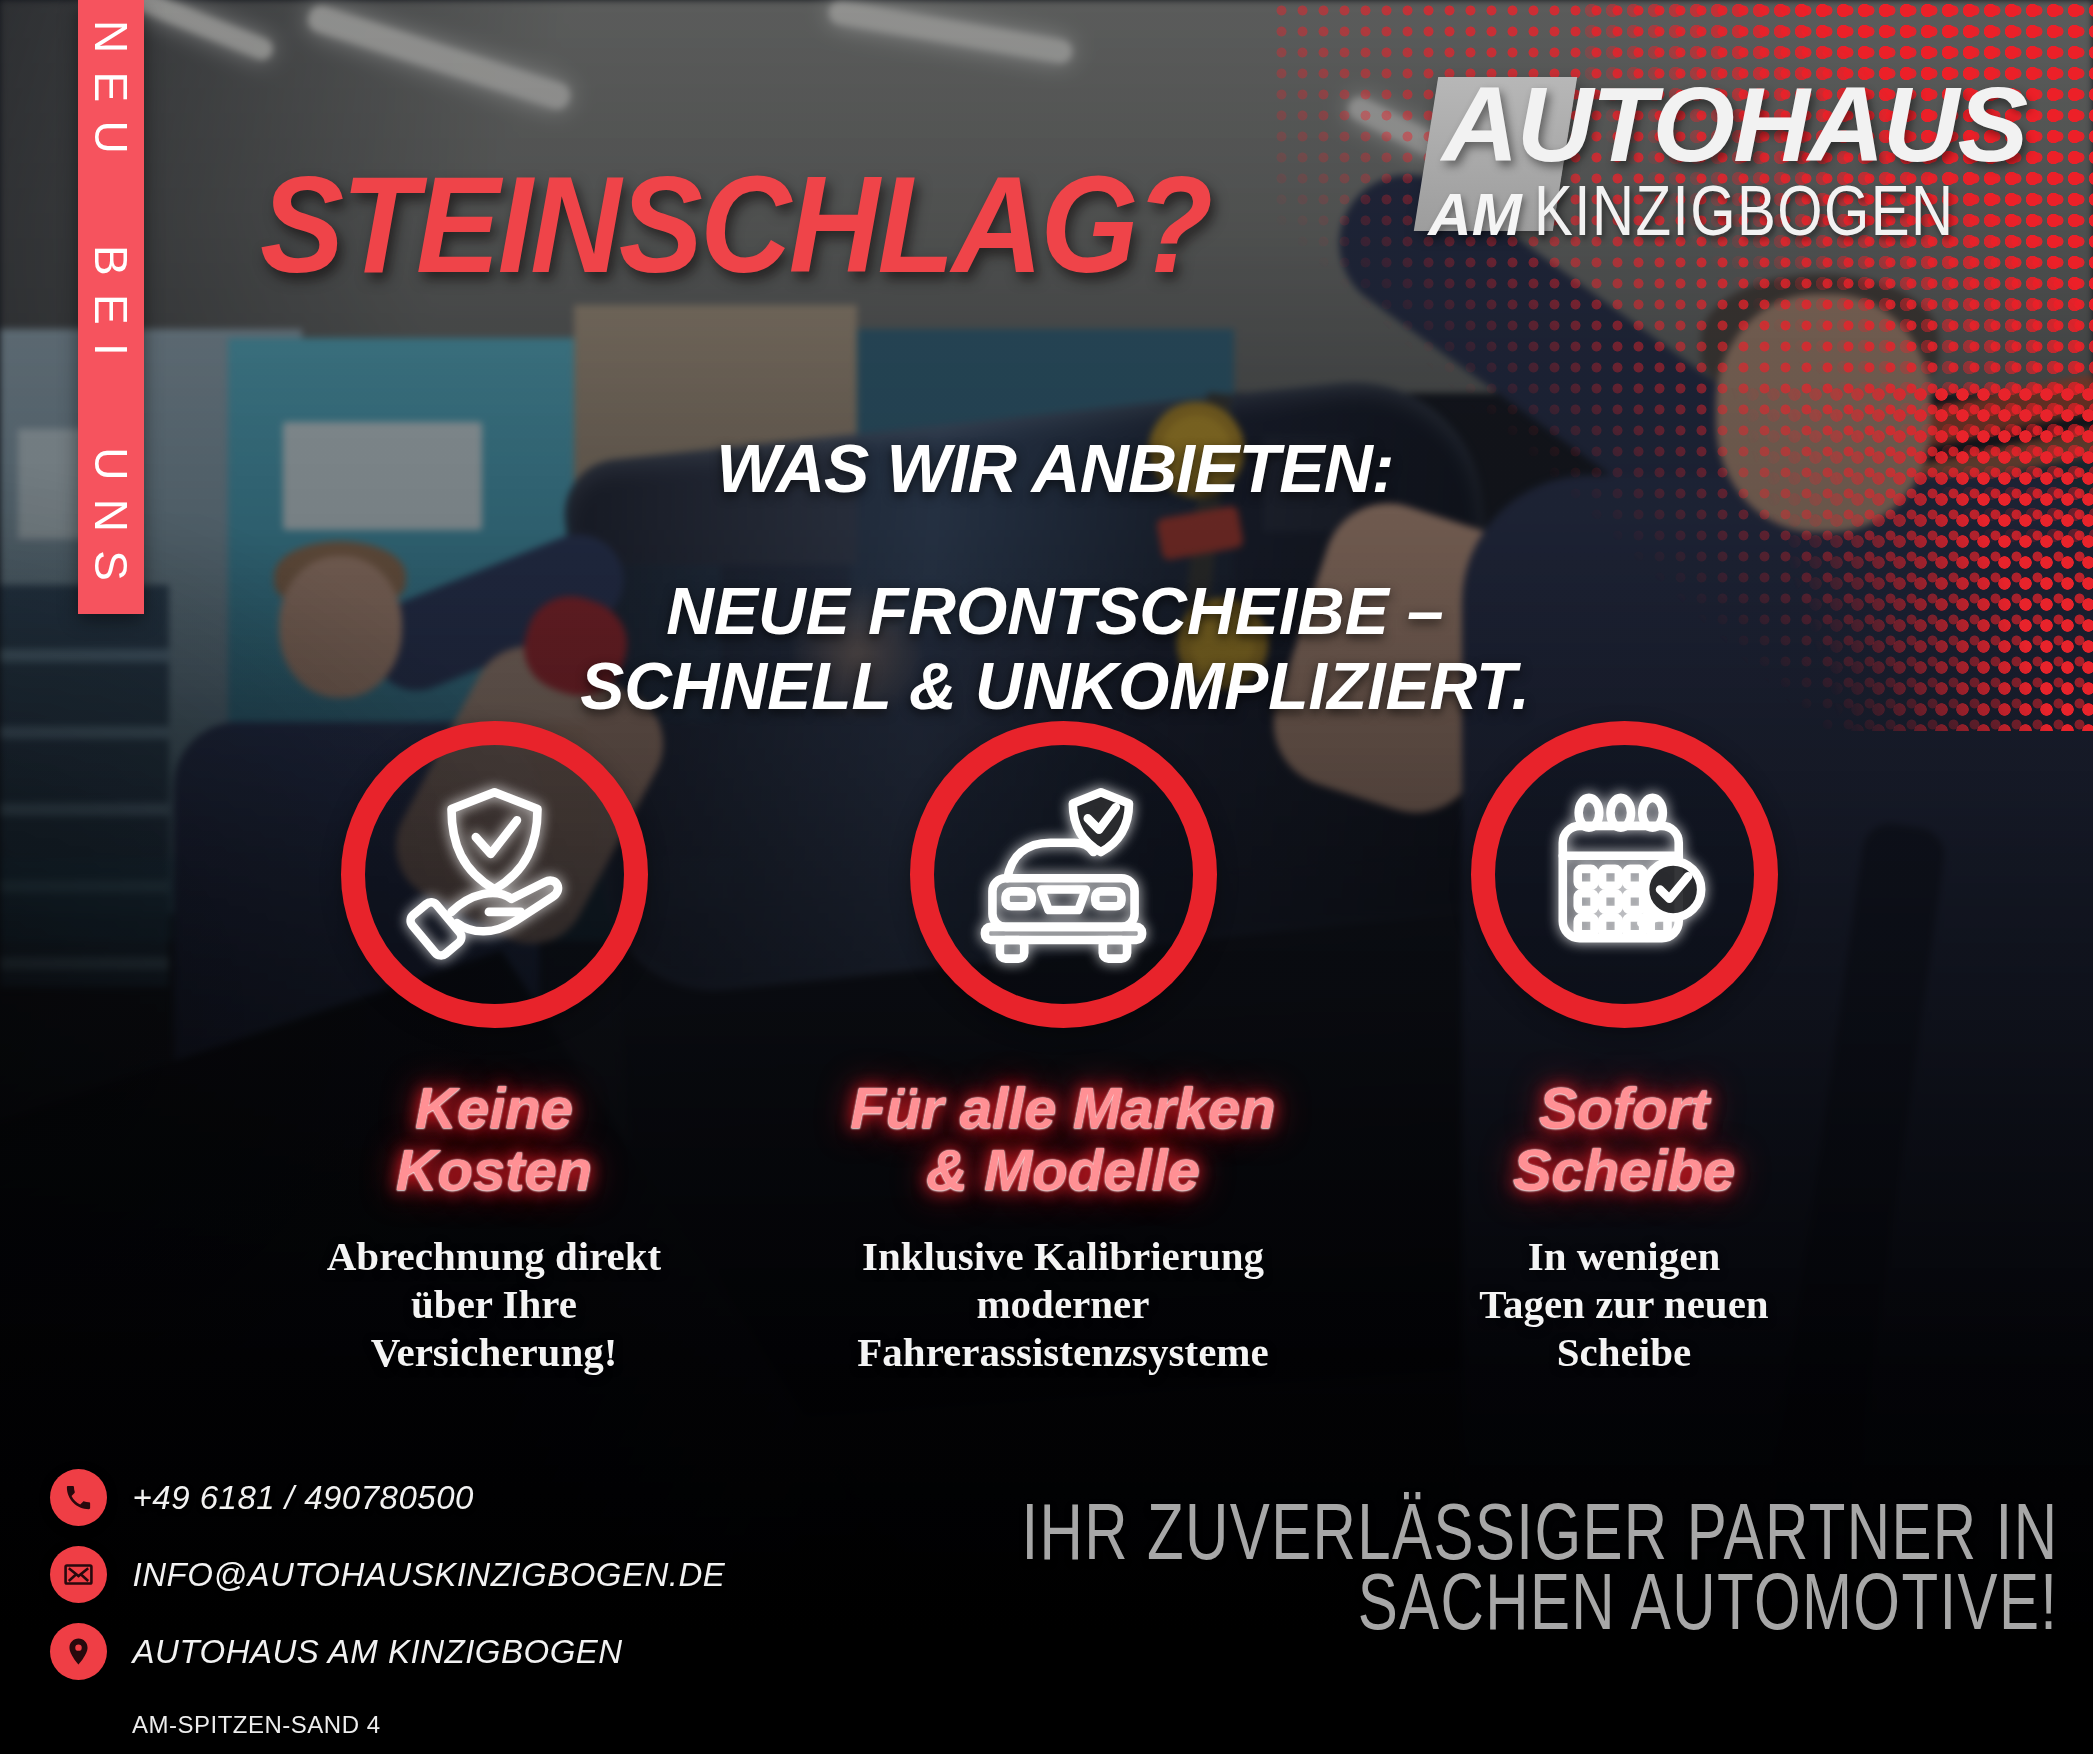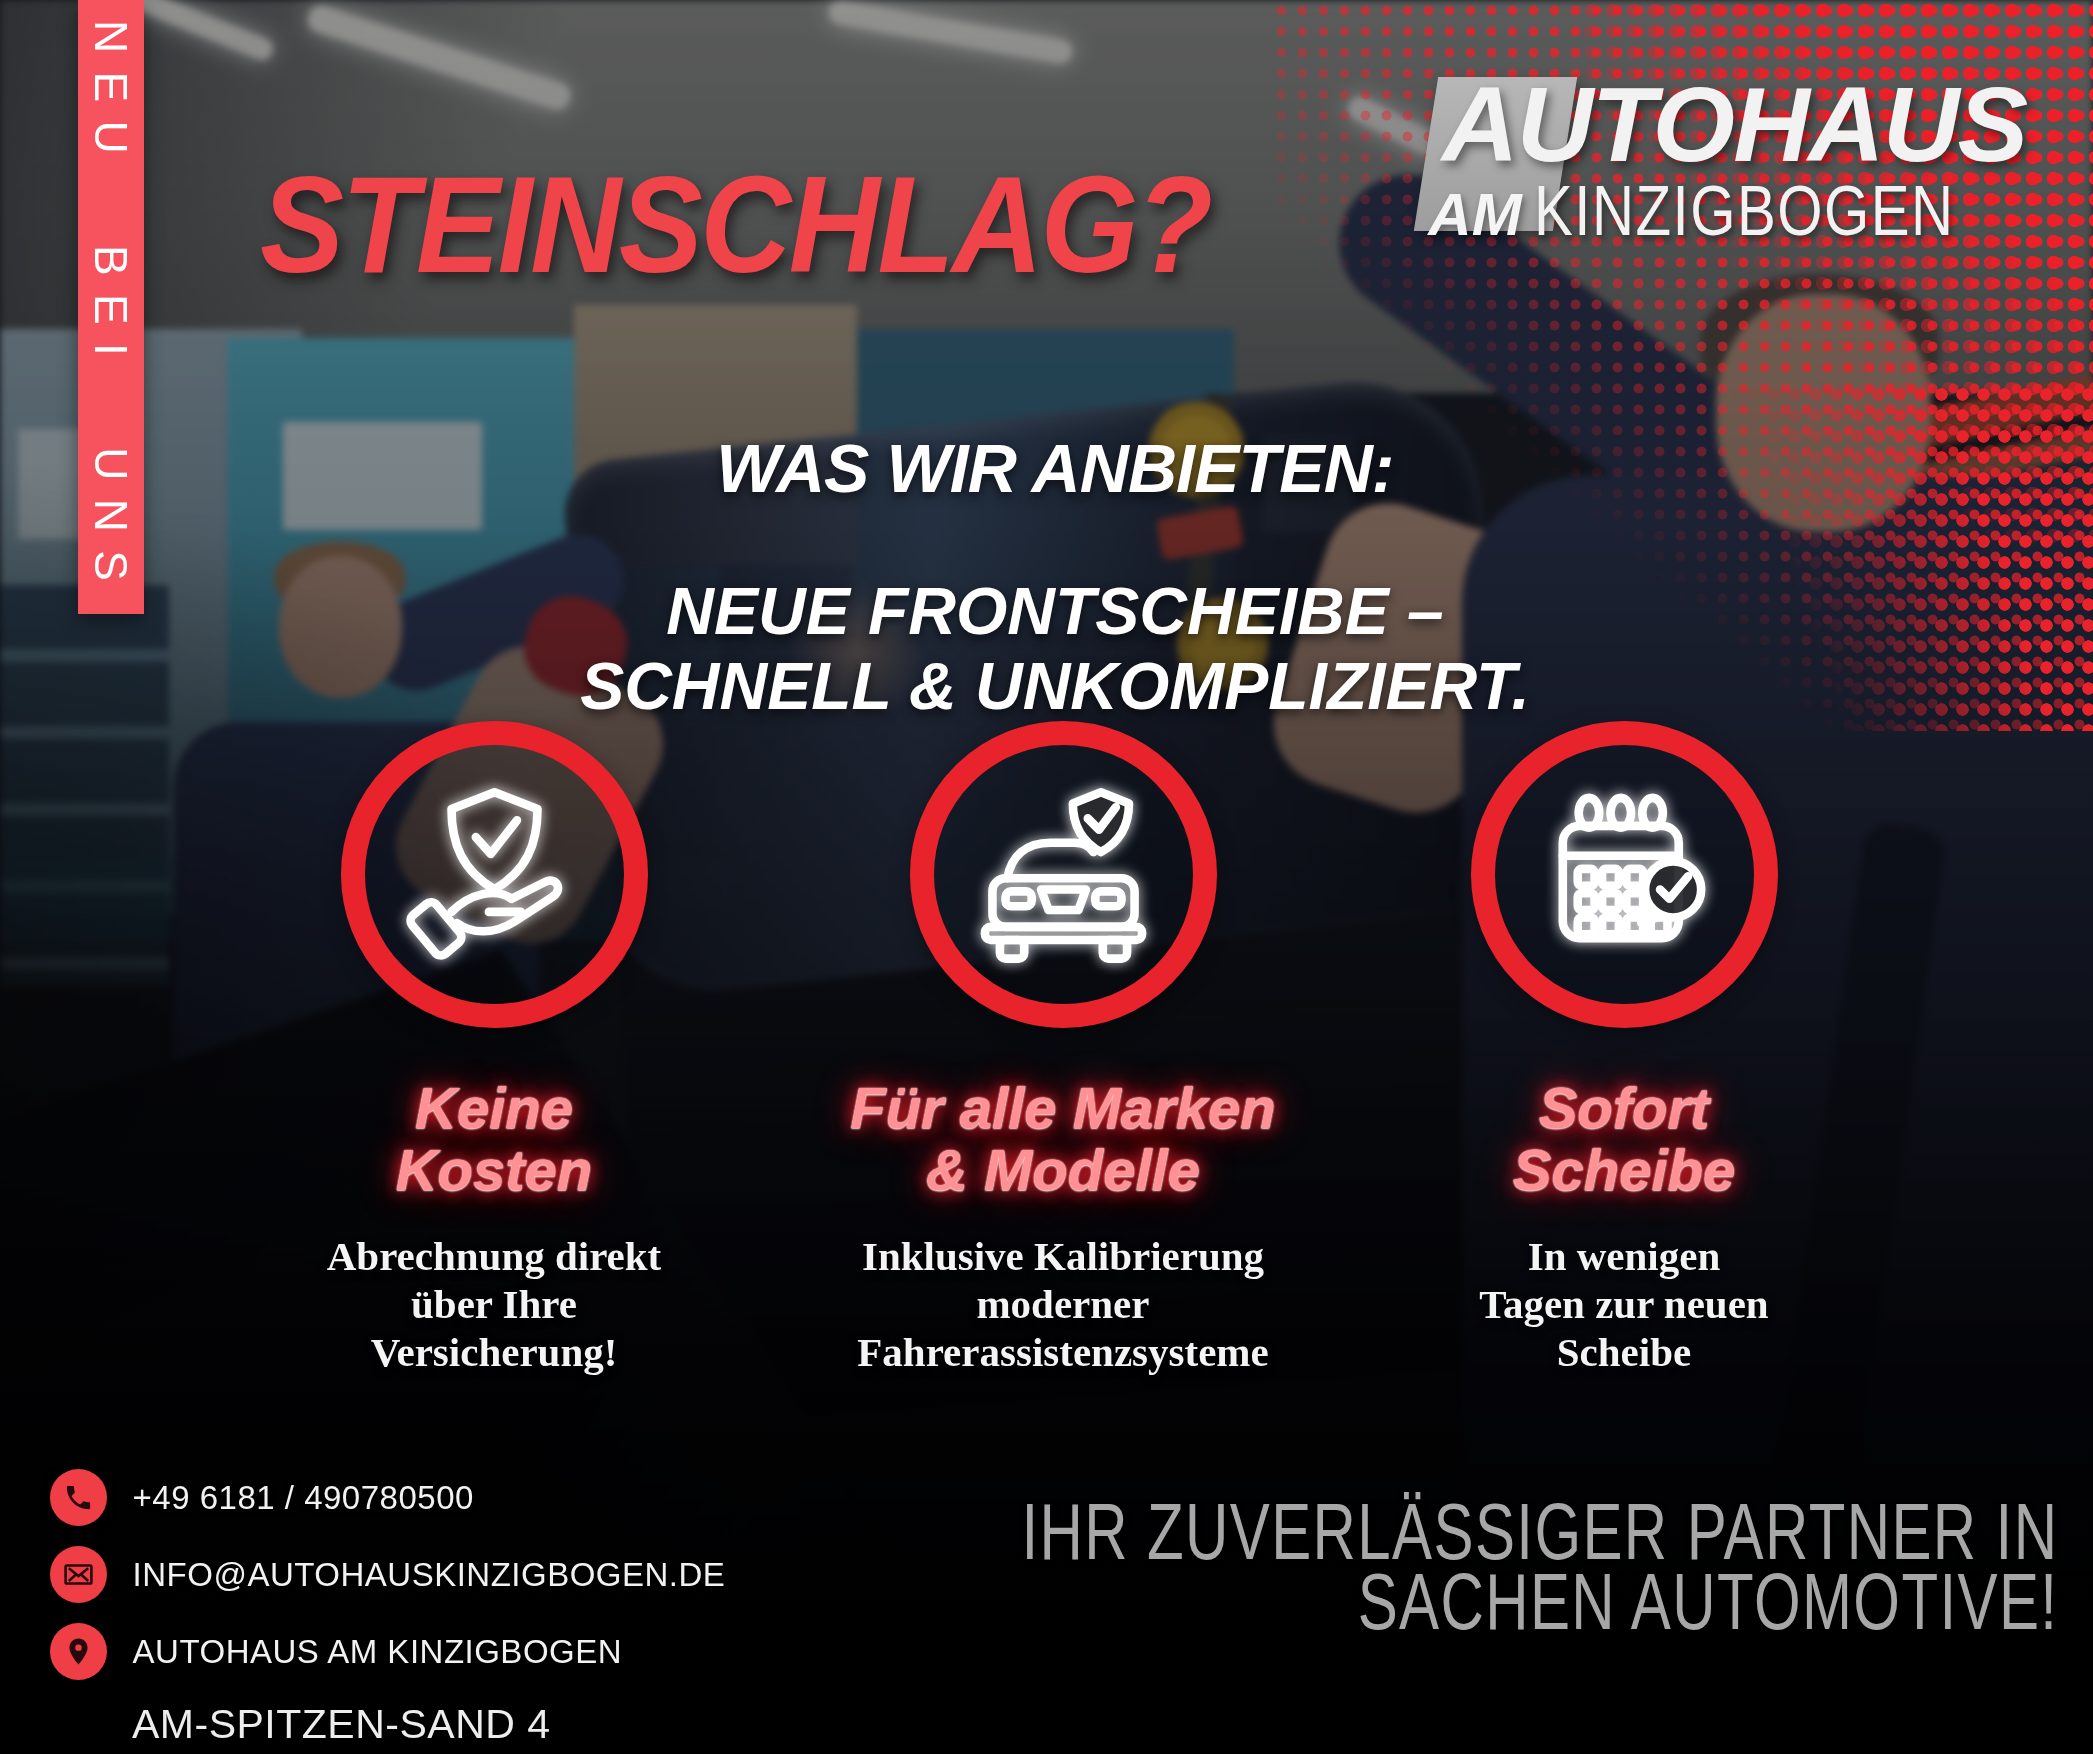--- a/index.html
+++ b/index.html
@@ -148,22 +148,22 @@
   .fdesc { margin: 31px 0 0 0; font-family: Liberation Serif, serif; font-weight: 600;
     font-size: 41px; line-height: 48px; color: #f4f4f4; text-shadow: 0 1.8px 8.2px rgba(0,0,0,.75); }
 
   
   .contact { position: absolute; left: 50px; top: 1469px; }
   .crow { display: flex; align-items: center; margin-bottom: 20px; }
   .cicon { width: 57px; height: 57px; border-radius: 50%; background: #ef3e45; flex: 0 0 57px;
     display: flex; align-items: center; justify-content: center; box-shadow: 0 2.7px 9.1px rgba(0,0,0,.5); }
   .cicon svg { width: 31px; height: 31px; fill: #27090d; }
   .ctext { margin-left: 25.6px; color: #f2f2f2; font-size: 33px; letter-spacing: 0.5px;
-    text-shadow: 0 1.8px 5.5px rgba(0,0,0,.7); }
-  .caddr { margin: 9.1px 0 0 82px; color: #ededed; font-size: 41px; line-height: 49px;
+    text-shadow: 0 1.8px 5.5px rgba(0,0,0,.7); font-style: italic; }
+  .caddr { margin: 9.1px 0 0 82px; color: #ededed; font-size: 24px; line-height: 49px;
     letter-spacing: 0.5px; text-shadow: 0 1.8px 5.5px rgba(0,0,0,.7); }
 
   
   .slogan { position: absolute; right: 35px; top: 1497px; margin: 0; text-align: right;
     font-size: 79px; line-height: 70px; font-weight: 400; letter-spacing: 1.8px;
     color: #a7a7a7; transform: scaleX(.76); transform-origin: right top;
     text-shadow: 0 2.7px 7.3px rgba(0,0,0,.8); white-space: nowrap; }
 </style>
 </head>
 <body>

